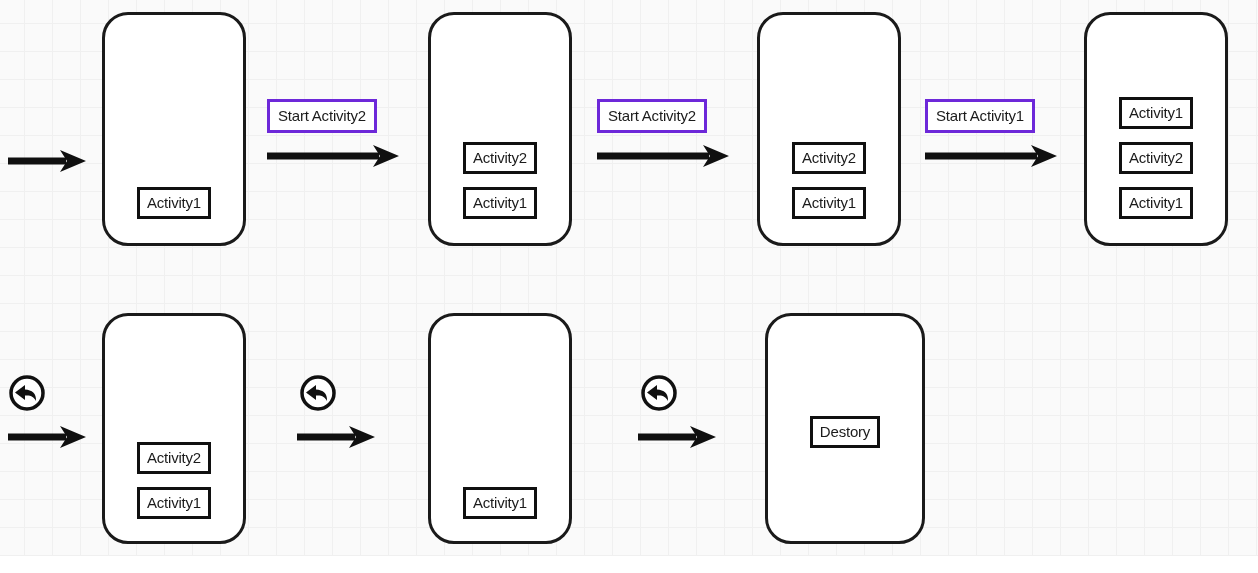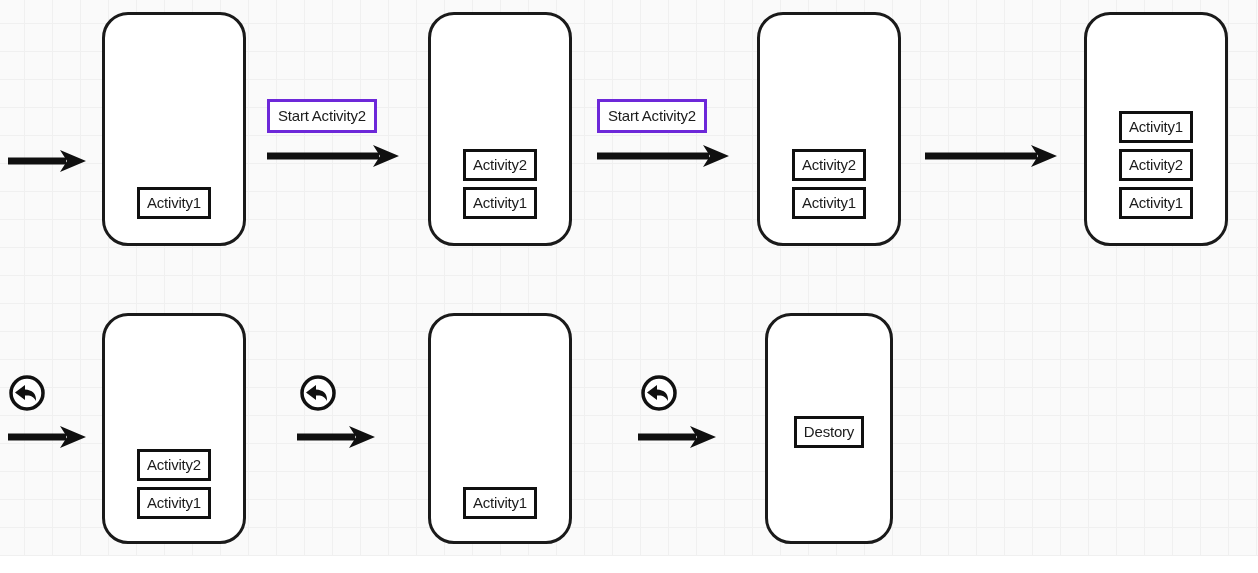--- a/index.html
+++ b/index.html
@@ -37,21 +37,21 @@
     border: 3.5px solid #1a1a1a;
     border-radius: 26px;
   }
   .phone .stack {
     position: absolute;
     left: 0;
     right: 0;
     display: flex;
     flex-direction: column;
     align-items: center;
-    gap: 6px;
+    gap: 13px;
   }
   
   .chip {
     box-sizing: border-box;
     background: #ffffff;
     border: 3px solid #101010;
     color: #1b1b1b;
     font-size: 15px;
     line-height: 1;
     letter-spacing: -0.2px;
@@ -132,20 +132,21 @@
     </svg>
   </div>
 
   <div class="phone" style="left:757px; top:12px; width:144px; height:234px;">
     <div class="stack" style="bottom:24px;">
       <div class="chip">Activity2</div>
       <div class="chip">Activity1</div>
     </div>
   </div>
 
+  <div class="caption" style="left:925px; top:99px;">Start Activity1</div>
   <div class="arrow" style="left:925px; top:143px; width:132px;">
     <svg width="132" height="26" viewBox="0 0 132 26">
       <line x1="0" y1="13" x2="112" y2="13" stroke="#101010" stroke-width="7"></line>
       <polygon points="106,2 132,13 106,24 113,13" fill="#101010"></polygon>
     </svg>
   </div>
 
   <div class="phone" style="left:1084px; top:12px; width:144px; height:234px;">
     <div class="stack" style="bottom:24px;">
       <div class="chip">Activity1</div>
@@ -199,19 +200,19 @@
       <path d="M17 11 L7 18.5 L17 26 L17 21.5 C23 21 26 23 28 27 C28.5 19 24 16 17 15.5 Z" fill="#101010"></path>
     </svg>
   </div>
   <div class="arrow" style="left:638px; top:424px; width:78px;">
     <svg width="78" height="26" viewBox="0 0 78 26">
       <line x1="0" y1="13" x2="58" y2="13" stroke="#101010" stroke-width="7"></line>
       <polygon points="52,2 78,13 52,24 59,13" fill="#101010"></polygon>
     </svg>
   </div>
 
-  <div class="phone" style="left:765px; top:313px; width:128px; height:231px;">
+  <div class="phone" style="left:765px; top:313px; width:160px; height:231px;">
     <div class="stack" style="top:100px;">
       <div class="chip">Destory</div>
     </div>
   </div>
 
 </div>
 
 </body></html>

